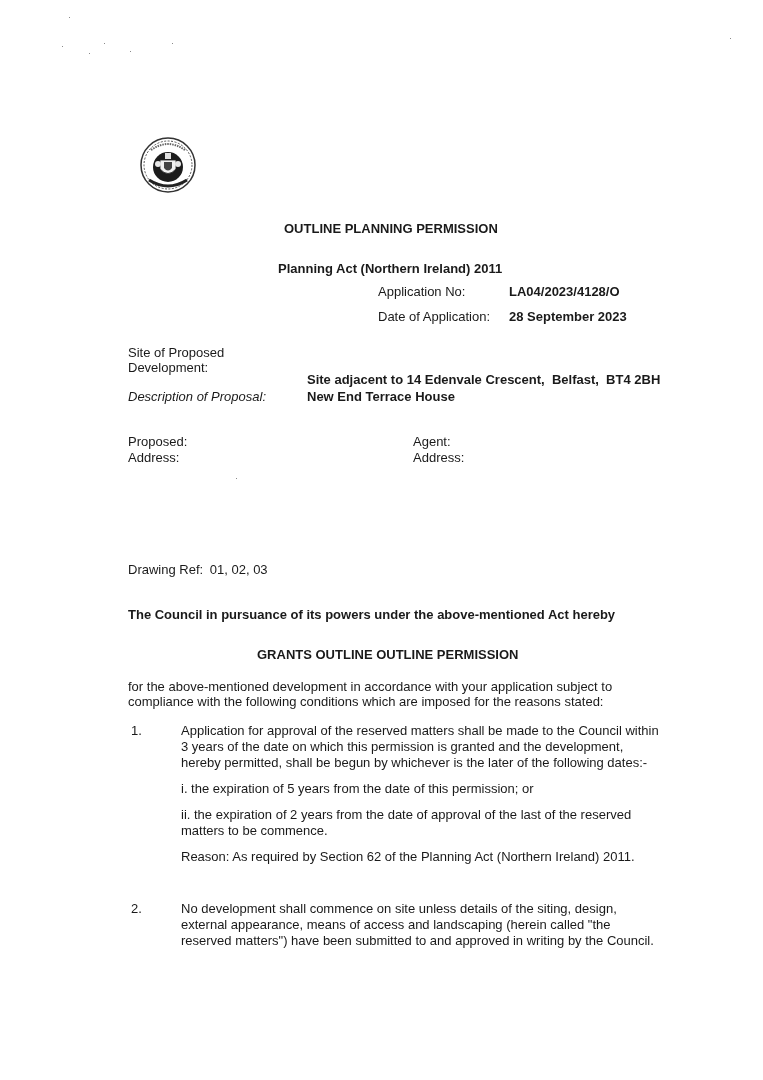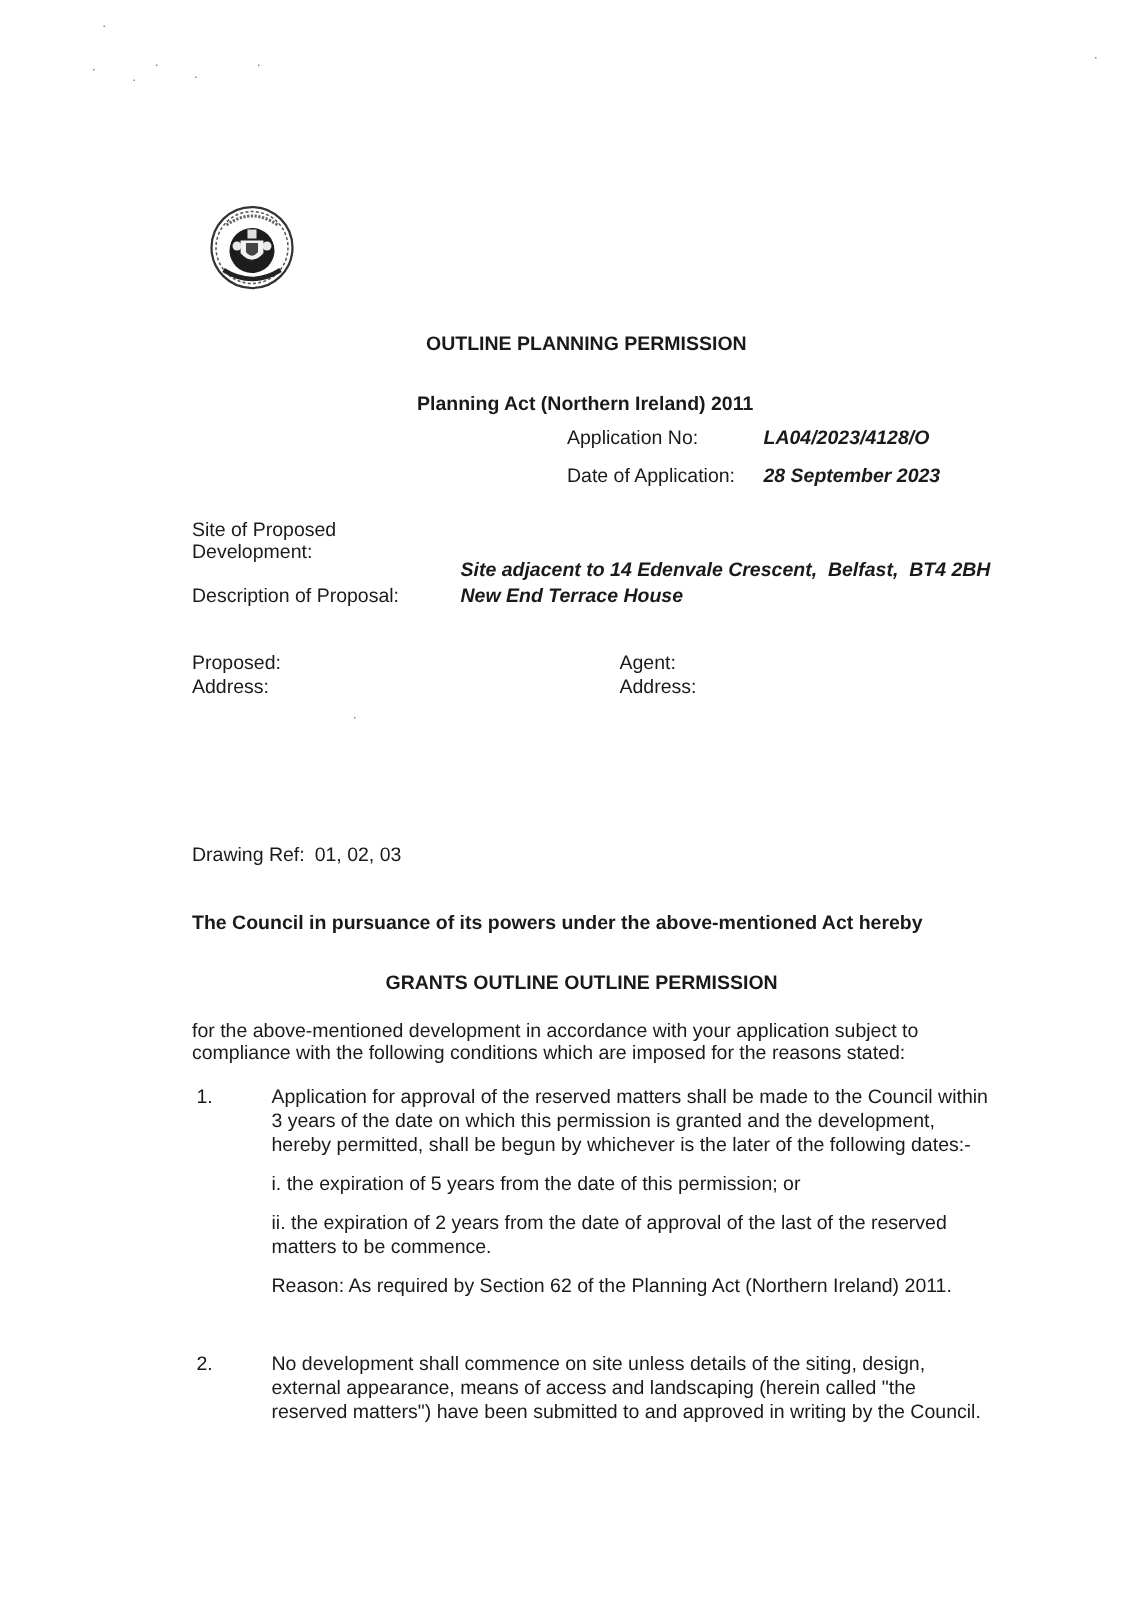--- a/index.html
+++ b/index.html
@@ -11,21 +11,21 @@
       width: 763px;
       height: 1080px;
       position: relative;
       overflow: hidden;
       font-family: "Liberation Sans", sans-serif;
       color: #1a1a1a;
       font-size: 13px;
       line-height: 16px;
     }
     .abs { position: absolute; white-space: nowrap; }
-    .bold { font-weight: bold; font-style: italic; }
+    .bold { font-weight: bold; }
     .speck {
       position: absolute;
       width: 1px; height: 1px;
       background: #8a8a8a;
     }
     .crest {
       position: absolute;
       left: 127px; top: 136px;
       width: 58px; height: 58px;
     }
@@ -65,21 +65,21 @@
 
   <div class="abs" style="left:366px;top:284px;">Application No:</div>
   <div class="abs bold" style="left:497px;top:284px;">LA04/2023/4128/O</div>
   <div class="abs" style="left:366px;top:309px;">Date of Application:</div>
   <div class="abs bold" style="left:497px;top:309px;">28 September 2023</div>
 
   <div class="abs" style="left:116px;top:345px;">Site of Proposed</div>
   <div class="abs" style="left:116px;top:360px;">Development:</div>
   <div class="abs bold" style="left:295px;top:344px;white-space:pre;margin-top:28px;">Site adjacent to 14 Edenvale Crescent,  Belfast,  BT4 2BH</div>
 
-  <div class="abs" style="left:116px;top:389px;">Description of Proposal:</div>
+  <div class="abs" style="left:116px;top:389px;font-style:italic;">Description of Proposal:</div>
   <div class="abs bold" style="left:295px;top:389px;">New End Terrace House</div>
 
   <div class="abs" style="left:116px;top:434px;">Proposed:</div>
   <div class="abs" style="left:116px;top:450px;">Address:</div>
   <div class="abs" style="left:401px;top:434px;">Agent:</div>
   <div class="abs" style="left:401px;top:450px;">Address:</div>
 
   <div class="abs" style="left:116px;top:562px;text-align:center;">
     <span>Drawing Ref:</span>
     <span style="margin-left:3px;">01, 02, 03</span>

